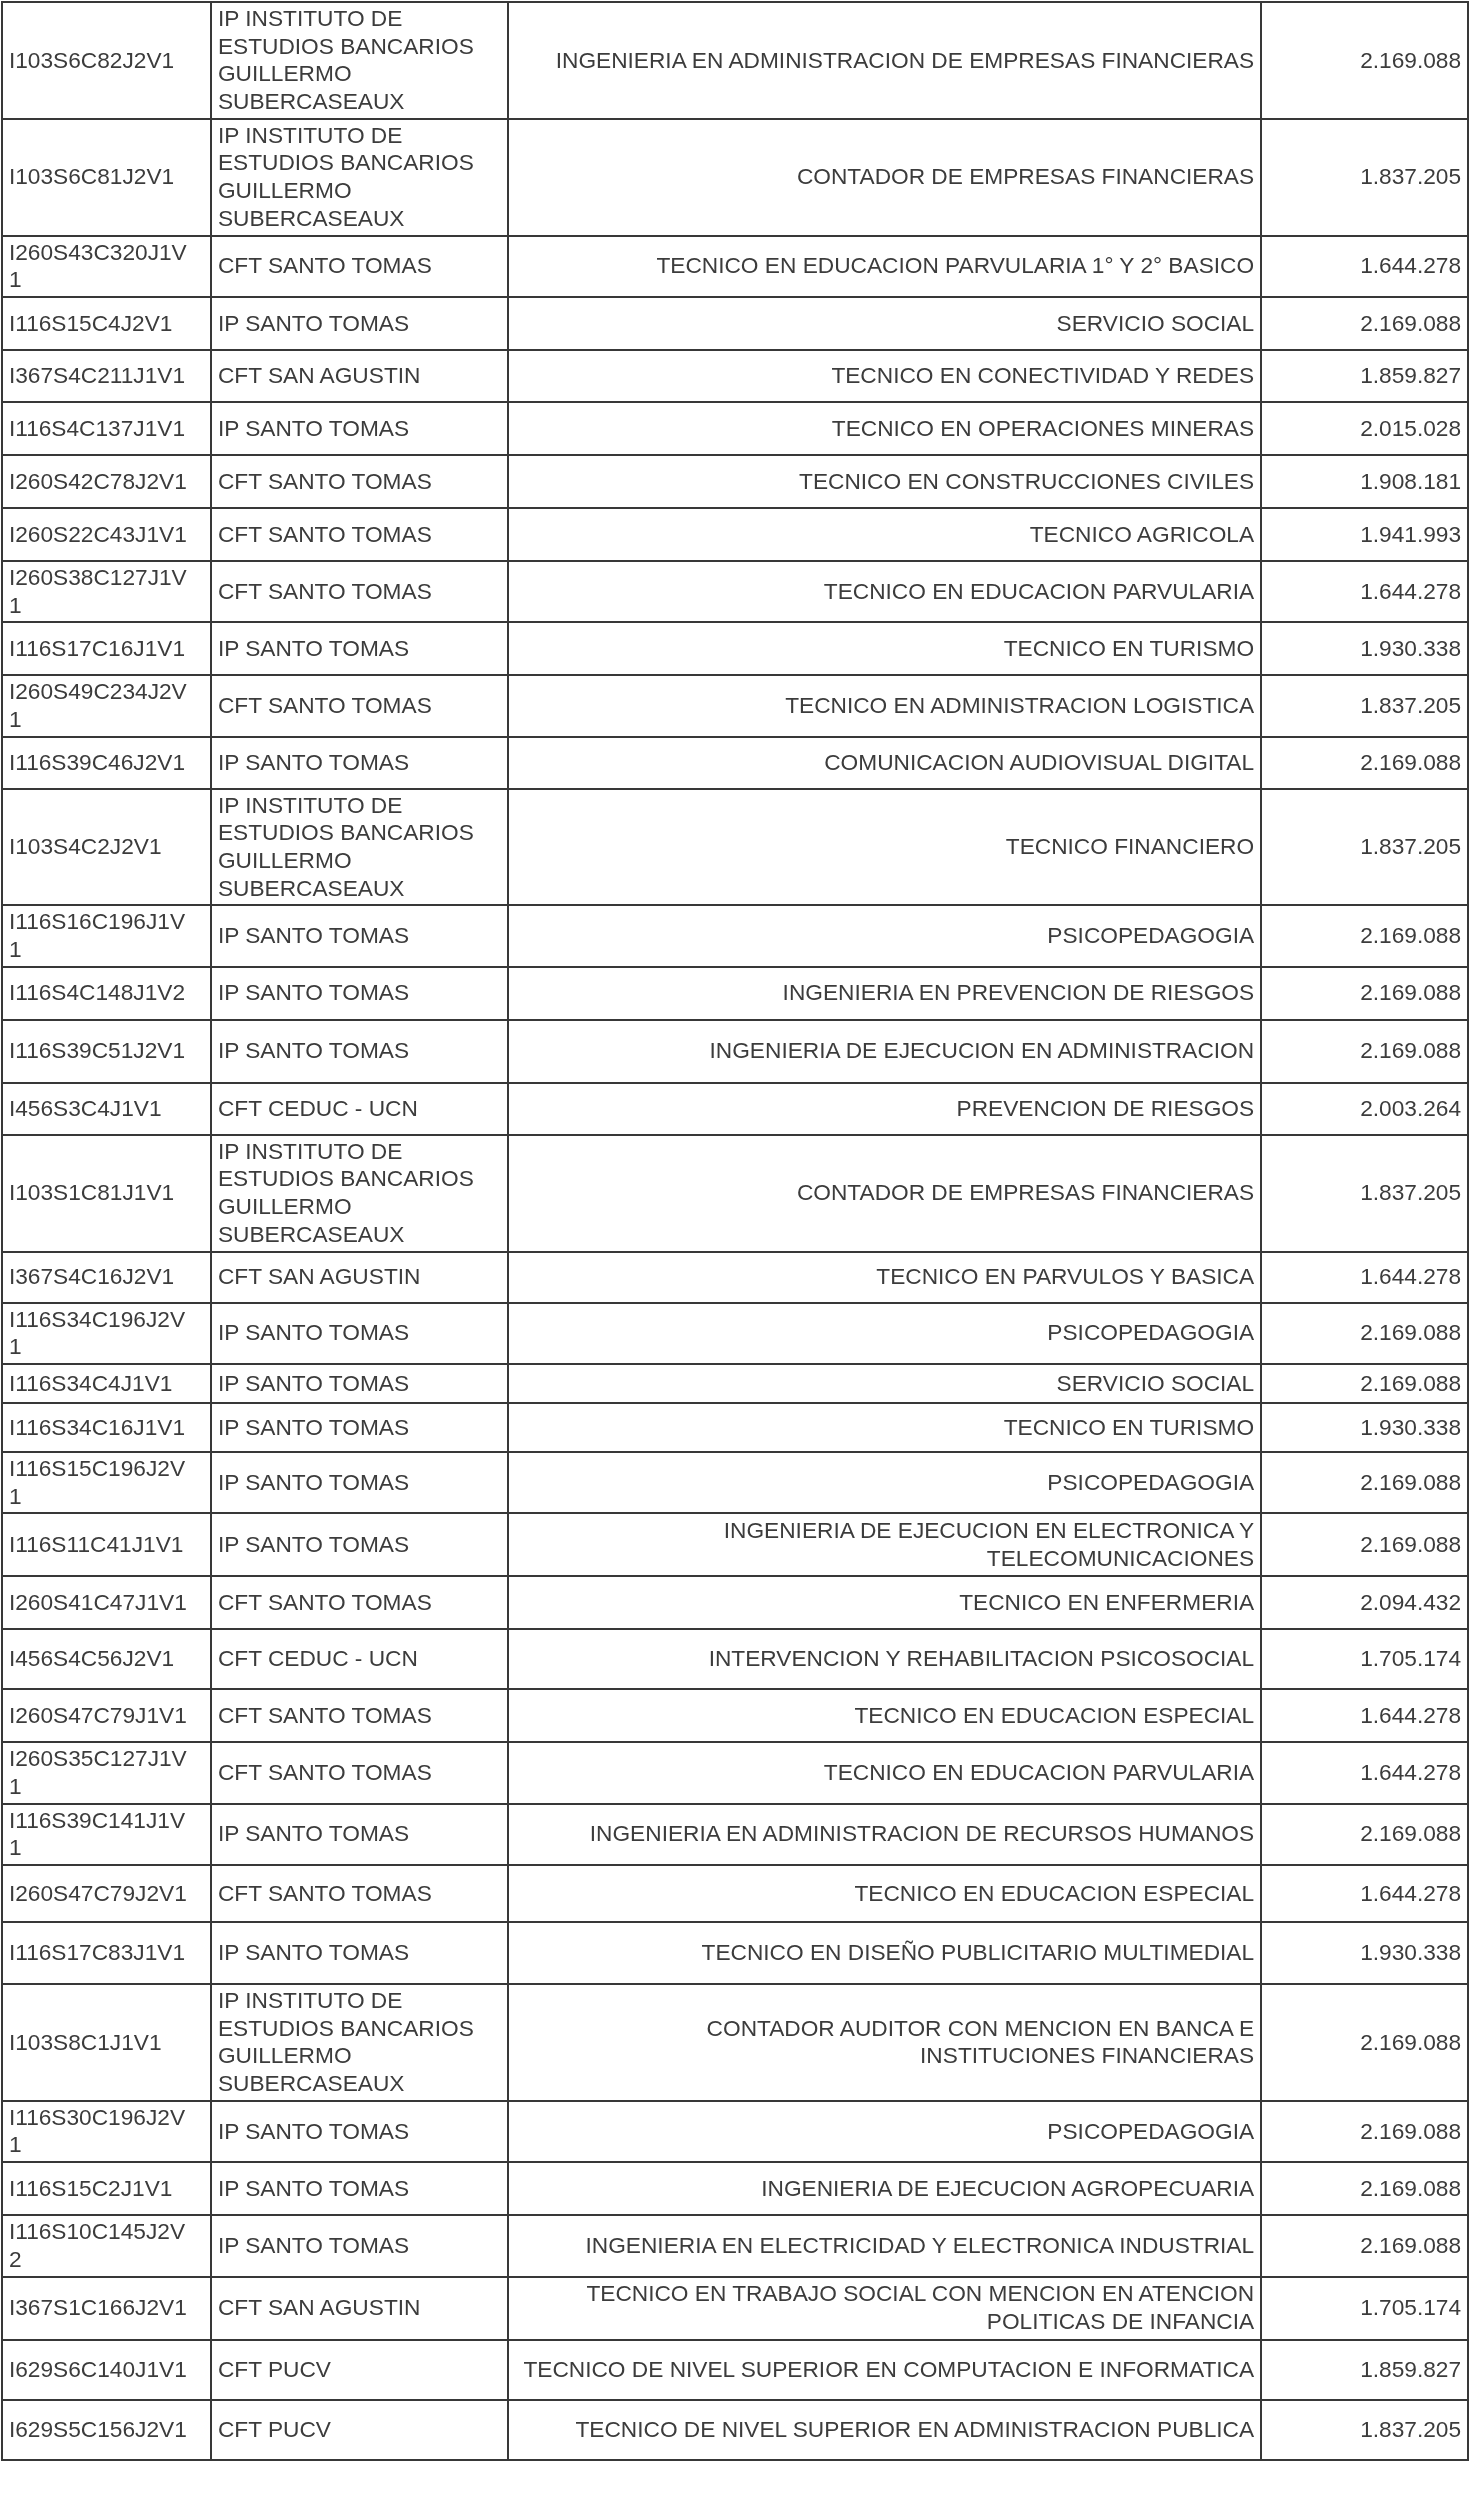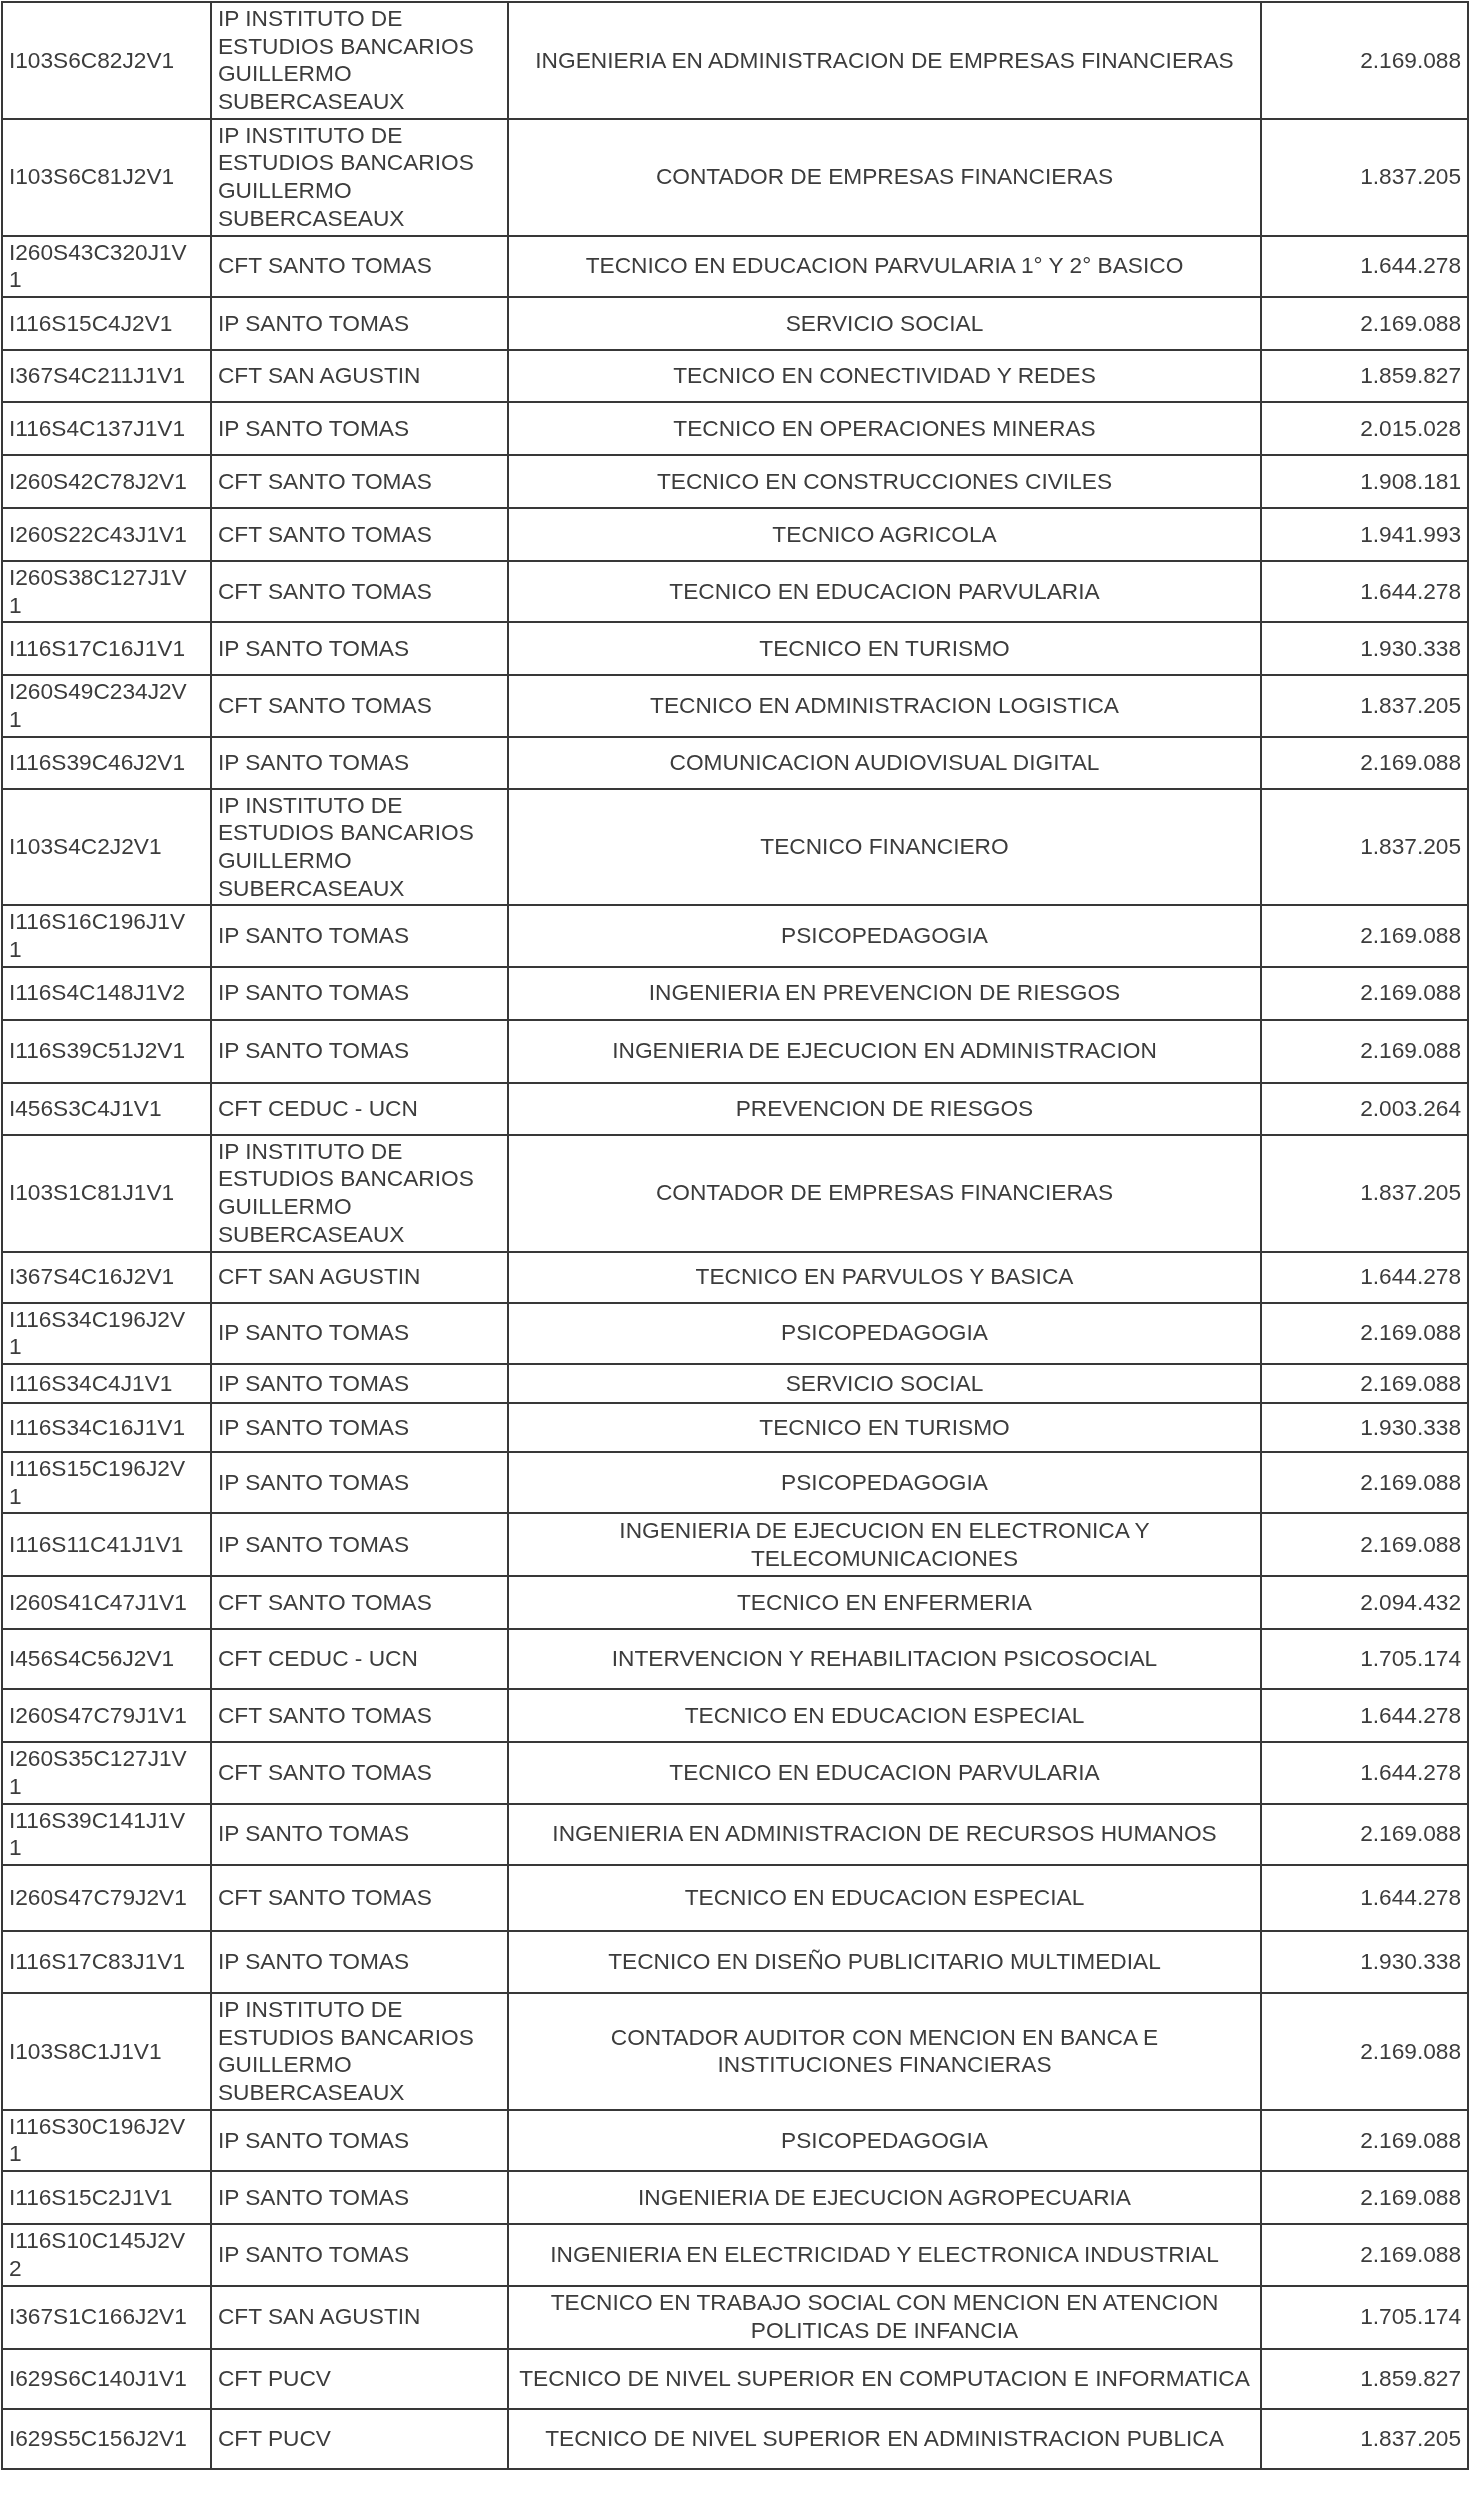--- a/index.html
+++ b/index.html
@@ -31,21 +31,21 @@
   }
   table.grid td {
     border: 2px solid var(--border-color);
     vertical-align: middle;
     white-space: pre-line;
     padding: 2px 5.9px;
     overflow: hidden;
   }
   td.cell-code        { padding-left: 7.9px;  padding-right: 2px; text-align: left; }
   td.cell-institution { padding-left: 8.9px;  padding-right: 3.9px; text-align: left; }
-  td.cell-program     { padding-left: 8.9px;  padding-right: 3px; text-align: center; }
+  td.cell-program     { padding-left: 8.9px;  padding-right: 3px; text-align: right; }
   td.cell-amount      { padding-left: 2px;  padding-right: 7.9px; text-align: right; }
 </style>
 </head>
 <body>
 
 <div class="page">
   <table class="grid">
     <colgroup>
       <col style="width:209px">
       <col style="width:297px">
@@ -241,21 +241,21 @@
           <td class="cell-program">TECNICO EN EDUCACION PARVULARIA</td>
           <td class="cell-amount">1.644.278</td>
         </tr>
         <tr style="height: 59px;">
           <td class="cell-code">I116S39C141J1V
 1</td>
           <td class="cell-institution">IP SANTO TOMAS</td>
           <td class="cell-program">INGENIERIA EN ADMINISTRACION DE RECURSOS HUMANOS</td>
           <td class="cell-amount">2.169.088</td>
         </tr>
-        <tr style="height: 66px;">
+        <tr style="height: 57px;">
           <td class="cell-code">I260S47C79J2V1</td>
           <td class="cell-institution">CFT SANTO TOMAS</td>
           <td class="cell-program">TECNICO EN EDUCACION ESPECIAL</td>
           <td class="cell-amount">1.644.278</td>
         </tr>
         <tr style="height: 62px;">
           <td class="cell-code">I116S17C83J1V1</td>
           <td class="cell-institution">IP SANTO TOMAS</td>
           <td class="cell-program">TECNICO EN DISEÑO PUBLICITARIO MULTIMEDIAL</td>
           <td class="cell-amount">1.930.338</td>

